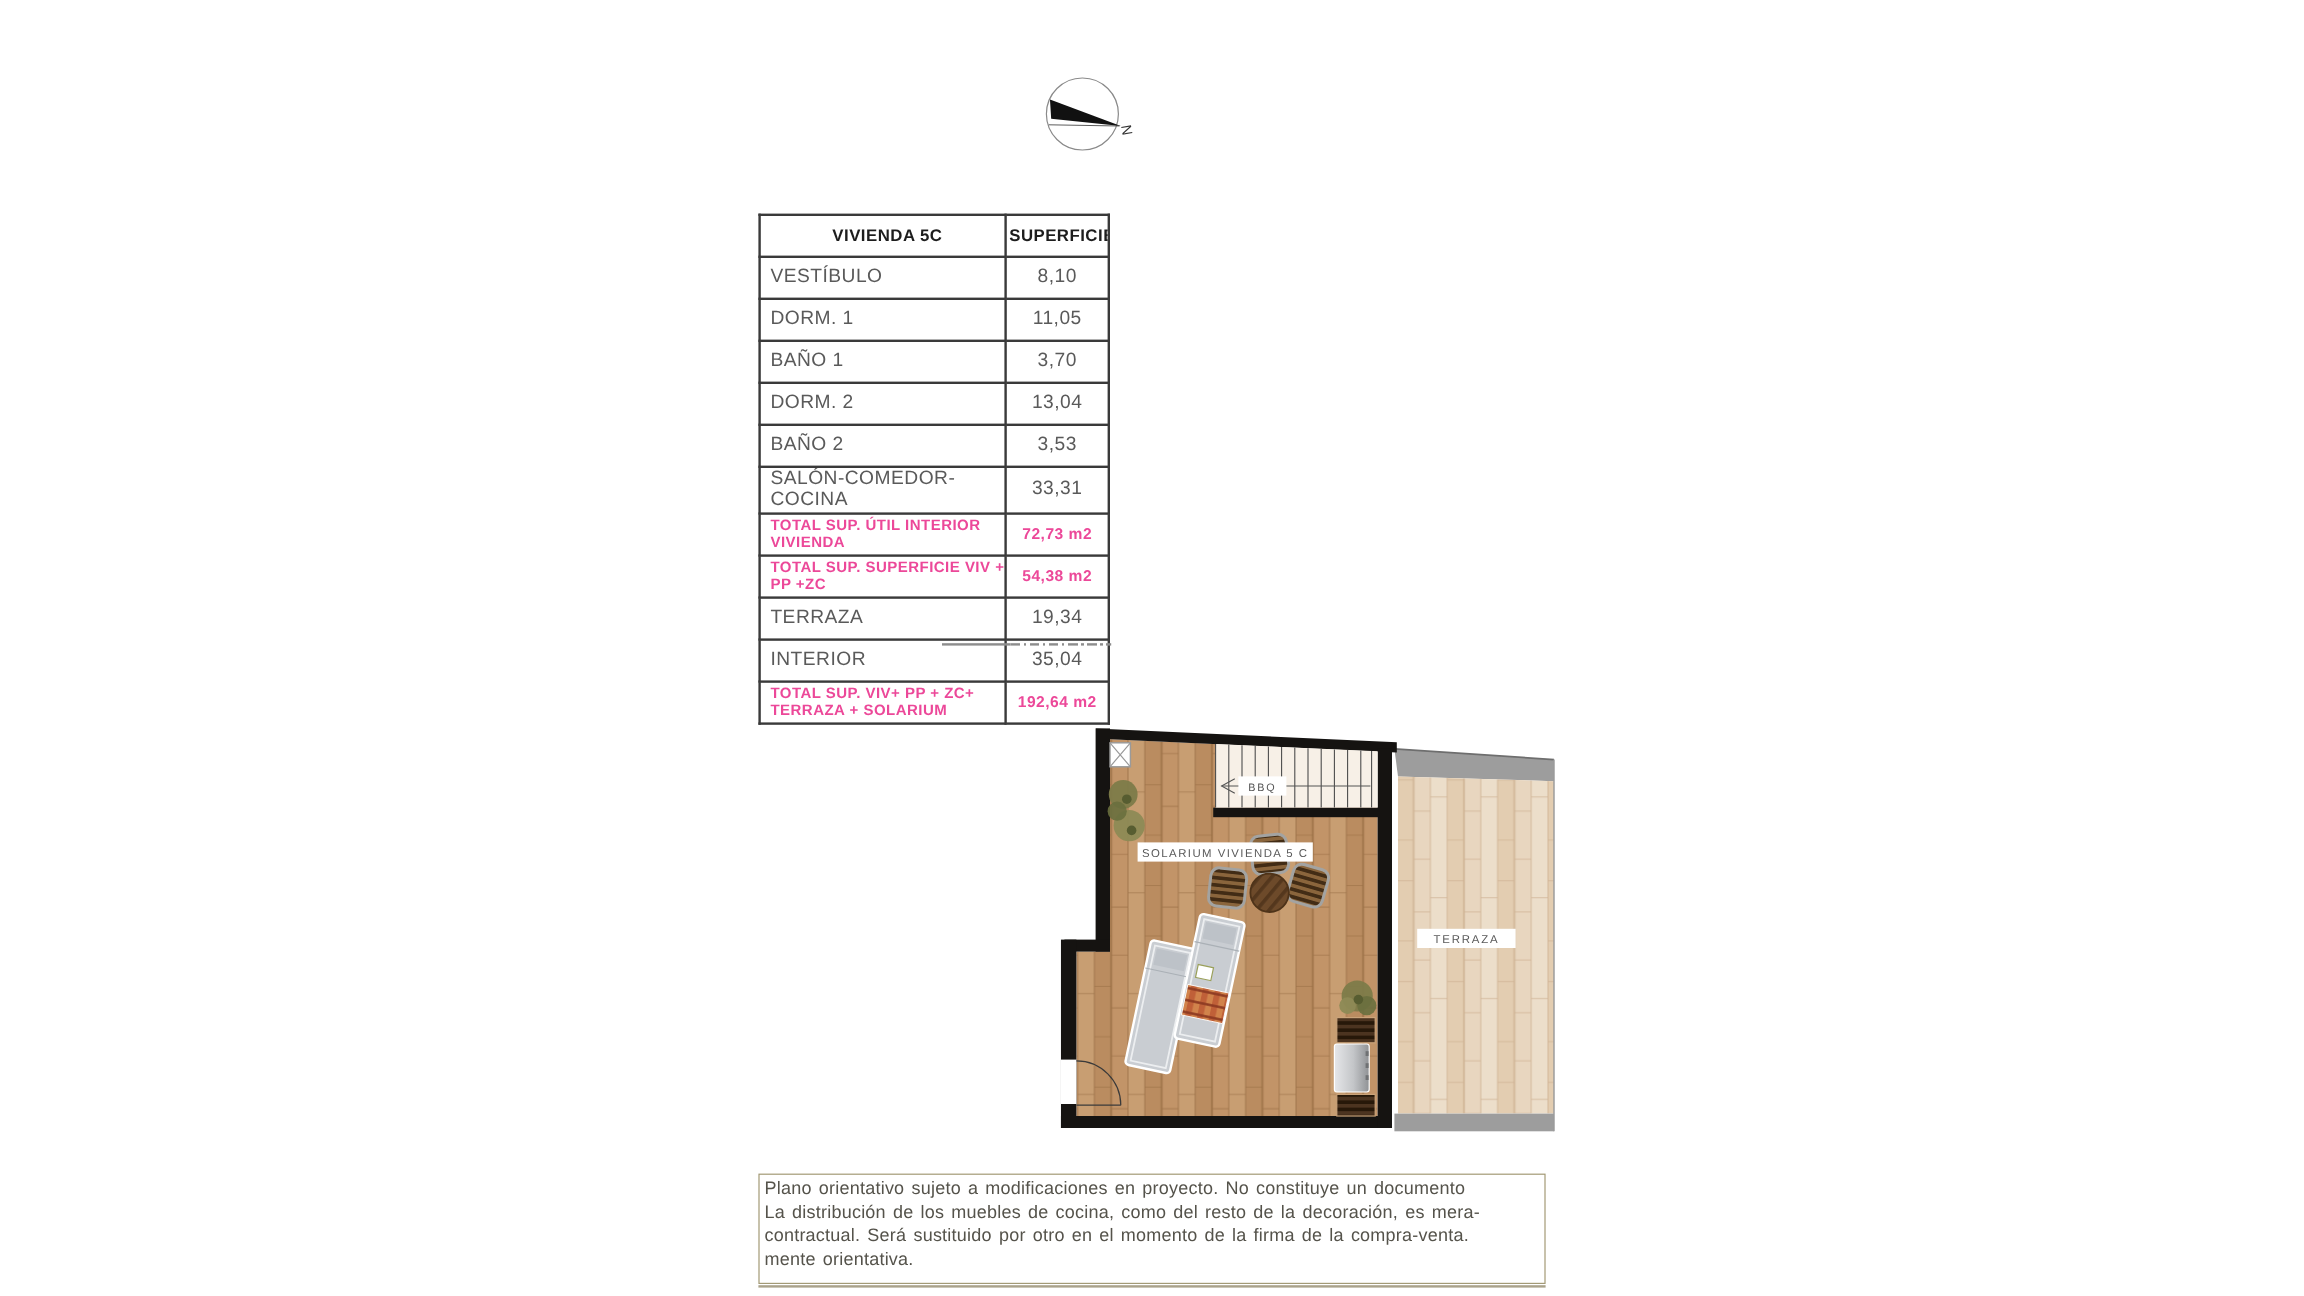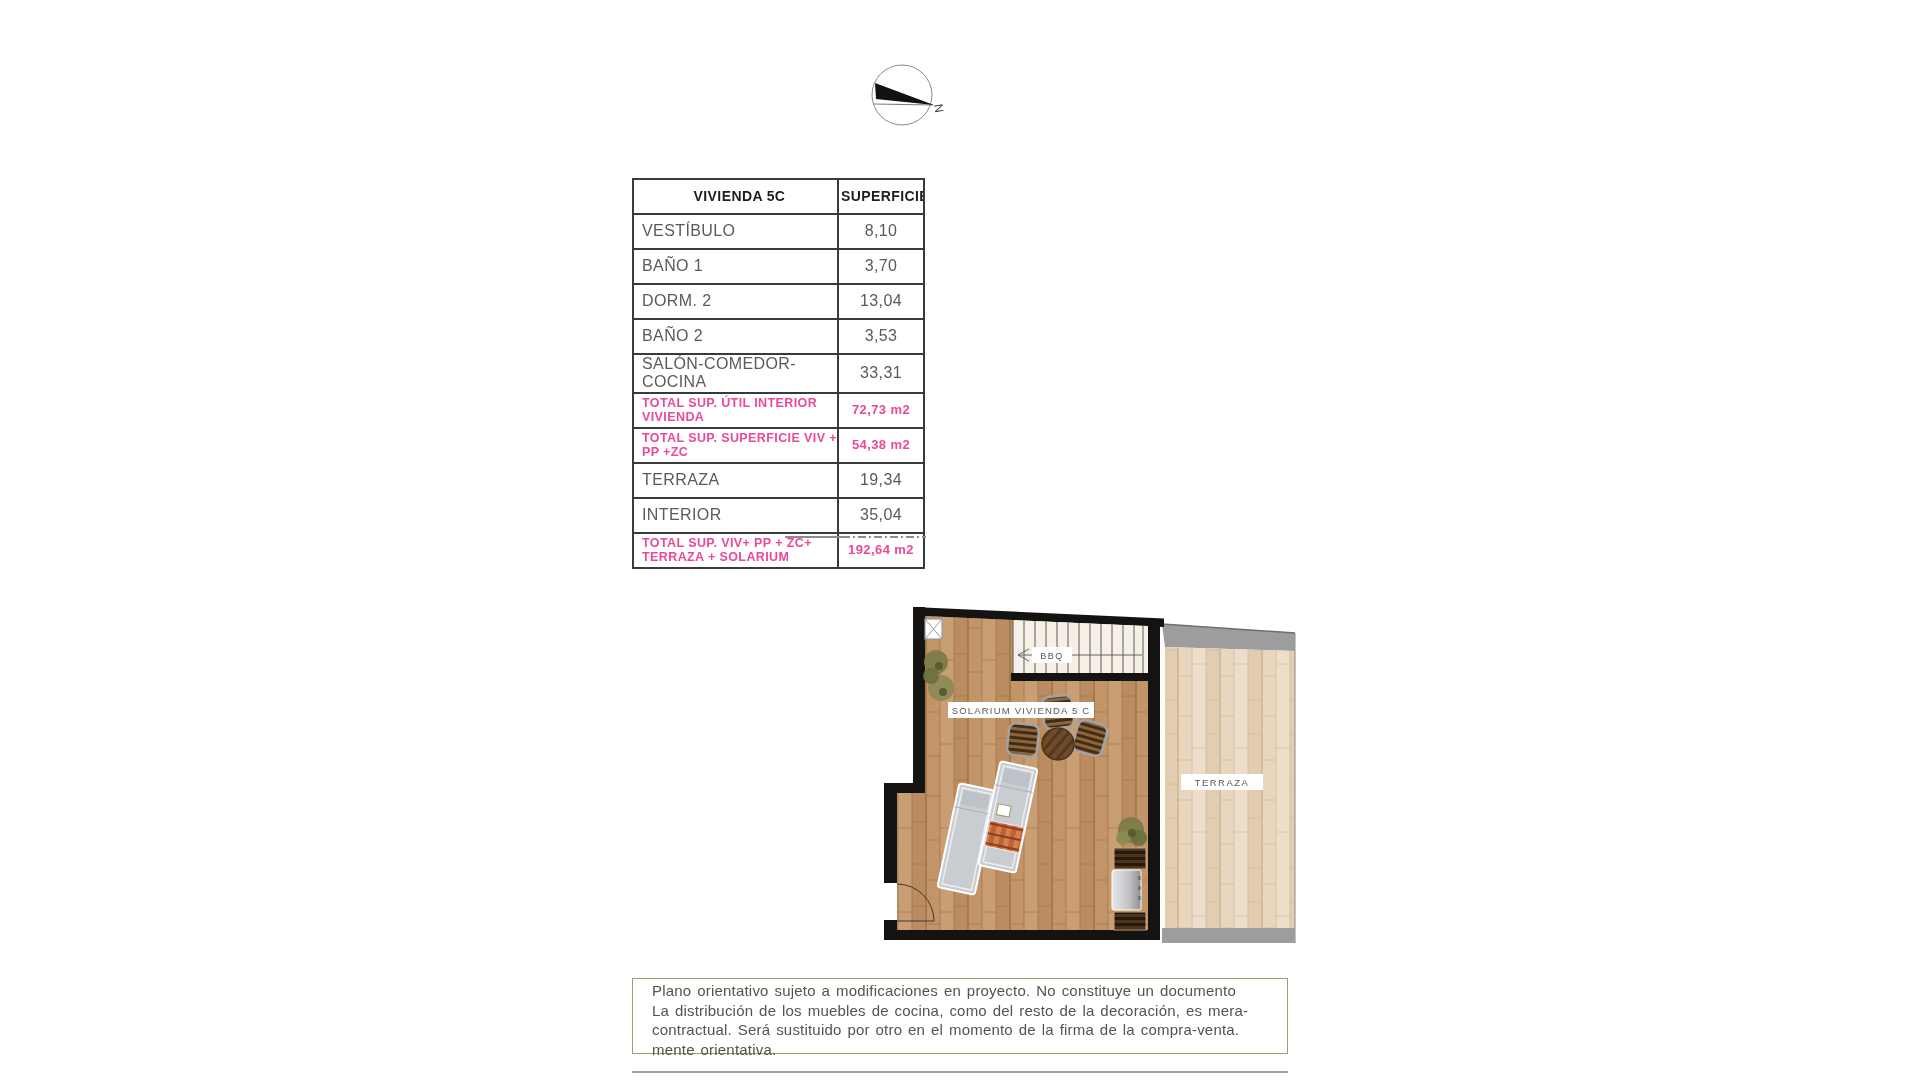--- a/index.html
+++ b/index.html
@@ -26,22 +26,22 @@
   .section-line{position:absolute;left:785px;top:536px;width:141px;height:2px;}
   .section-line .solid{position:absolute;left:0;top:0;width:57px;height:1.6px;background:#8d8d8d;}
   .section-line .dashdot{position:absolute;left:57px;top:0;width:84px;height:1.6px;
       background:repeating-linear-gradient(90deg,#8d8d8d 0 8px,transparent 8px 11px,
                  #8d8d8d 11px 13px,transparent 13px 16px);}
 
   
   .plan{position:absolute;left:884px;top:602px;width:414px;height:341px;}
 
   
-  .disclaimer{position:absolute;left:632px;top:978px;width:656px;height:76px;
-      border:1.5px solid #a39a76;box-sizing:border-box;padding:2px 19px;background:#fff;}
+  .disclaimer{position:absolute;left:632px;top:978px;width:656px;height:92px;
+      border:1.5px solid #a39a76;box-sizing:border-box;padding:2px 4px;background:#fff;}
   .disclaimer .dline{font-size:15px;line-height:19.5px;color:#55534b;letter-spacing:.2px;
       word-spacing:1.5px;white-space:nowrap;}
   .bottom-rule{position:absolute;left:632px;top:1071px;width:656px;height:2px;background:#aaa28a;}
 
   svg text{font-family:"Liberation Sans", sans-serif;}
 </style>
 </head>
 <body>
 
 <div class="page">
@@ -63,20 +63,24 @@
         <th>VIVIENDA 5C</th>
         <th class="val">SUPERFICIE</th>
       </tr>
     </thead>
     <tbody>
     <tr>
       <td>VESTÍBULO</td>
       <td class="val">8,10</td>
     </tr>
 
+    <tr>
+      <td>DORM. 1</td>
+      <td class="val">11,05</td>
+    </tr>
 
     <tr>
       <td>BAÑO 1</td>
       <td class="val">3,70</td>
     </tr>
 
     <tr>
       <td>DORM. 2</td>
       <td class="val">13,04</td>
     </tr>

